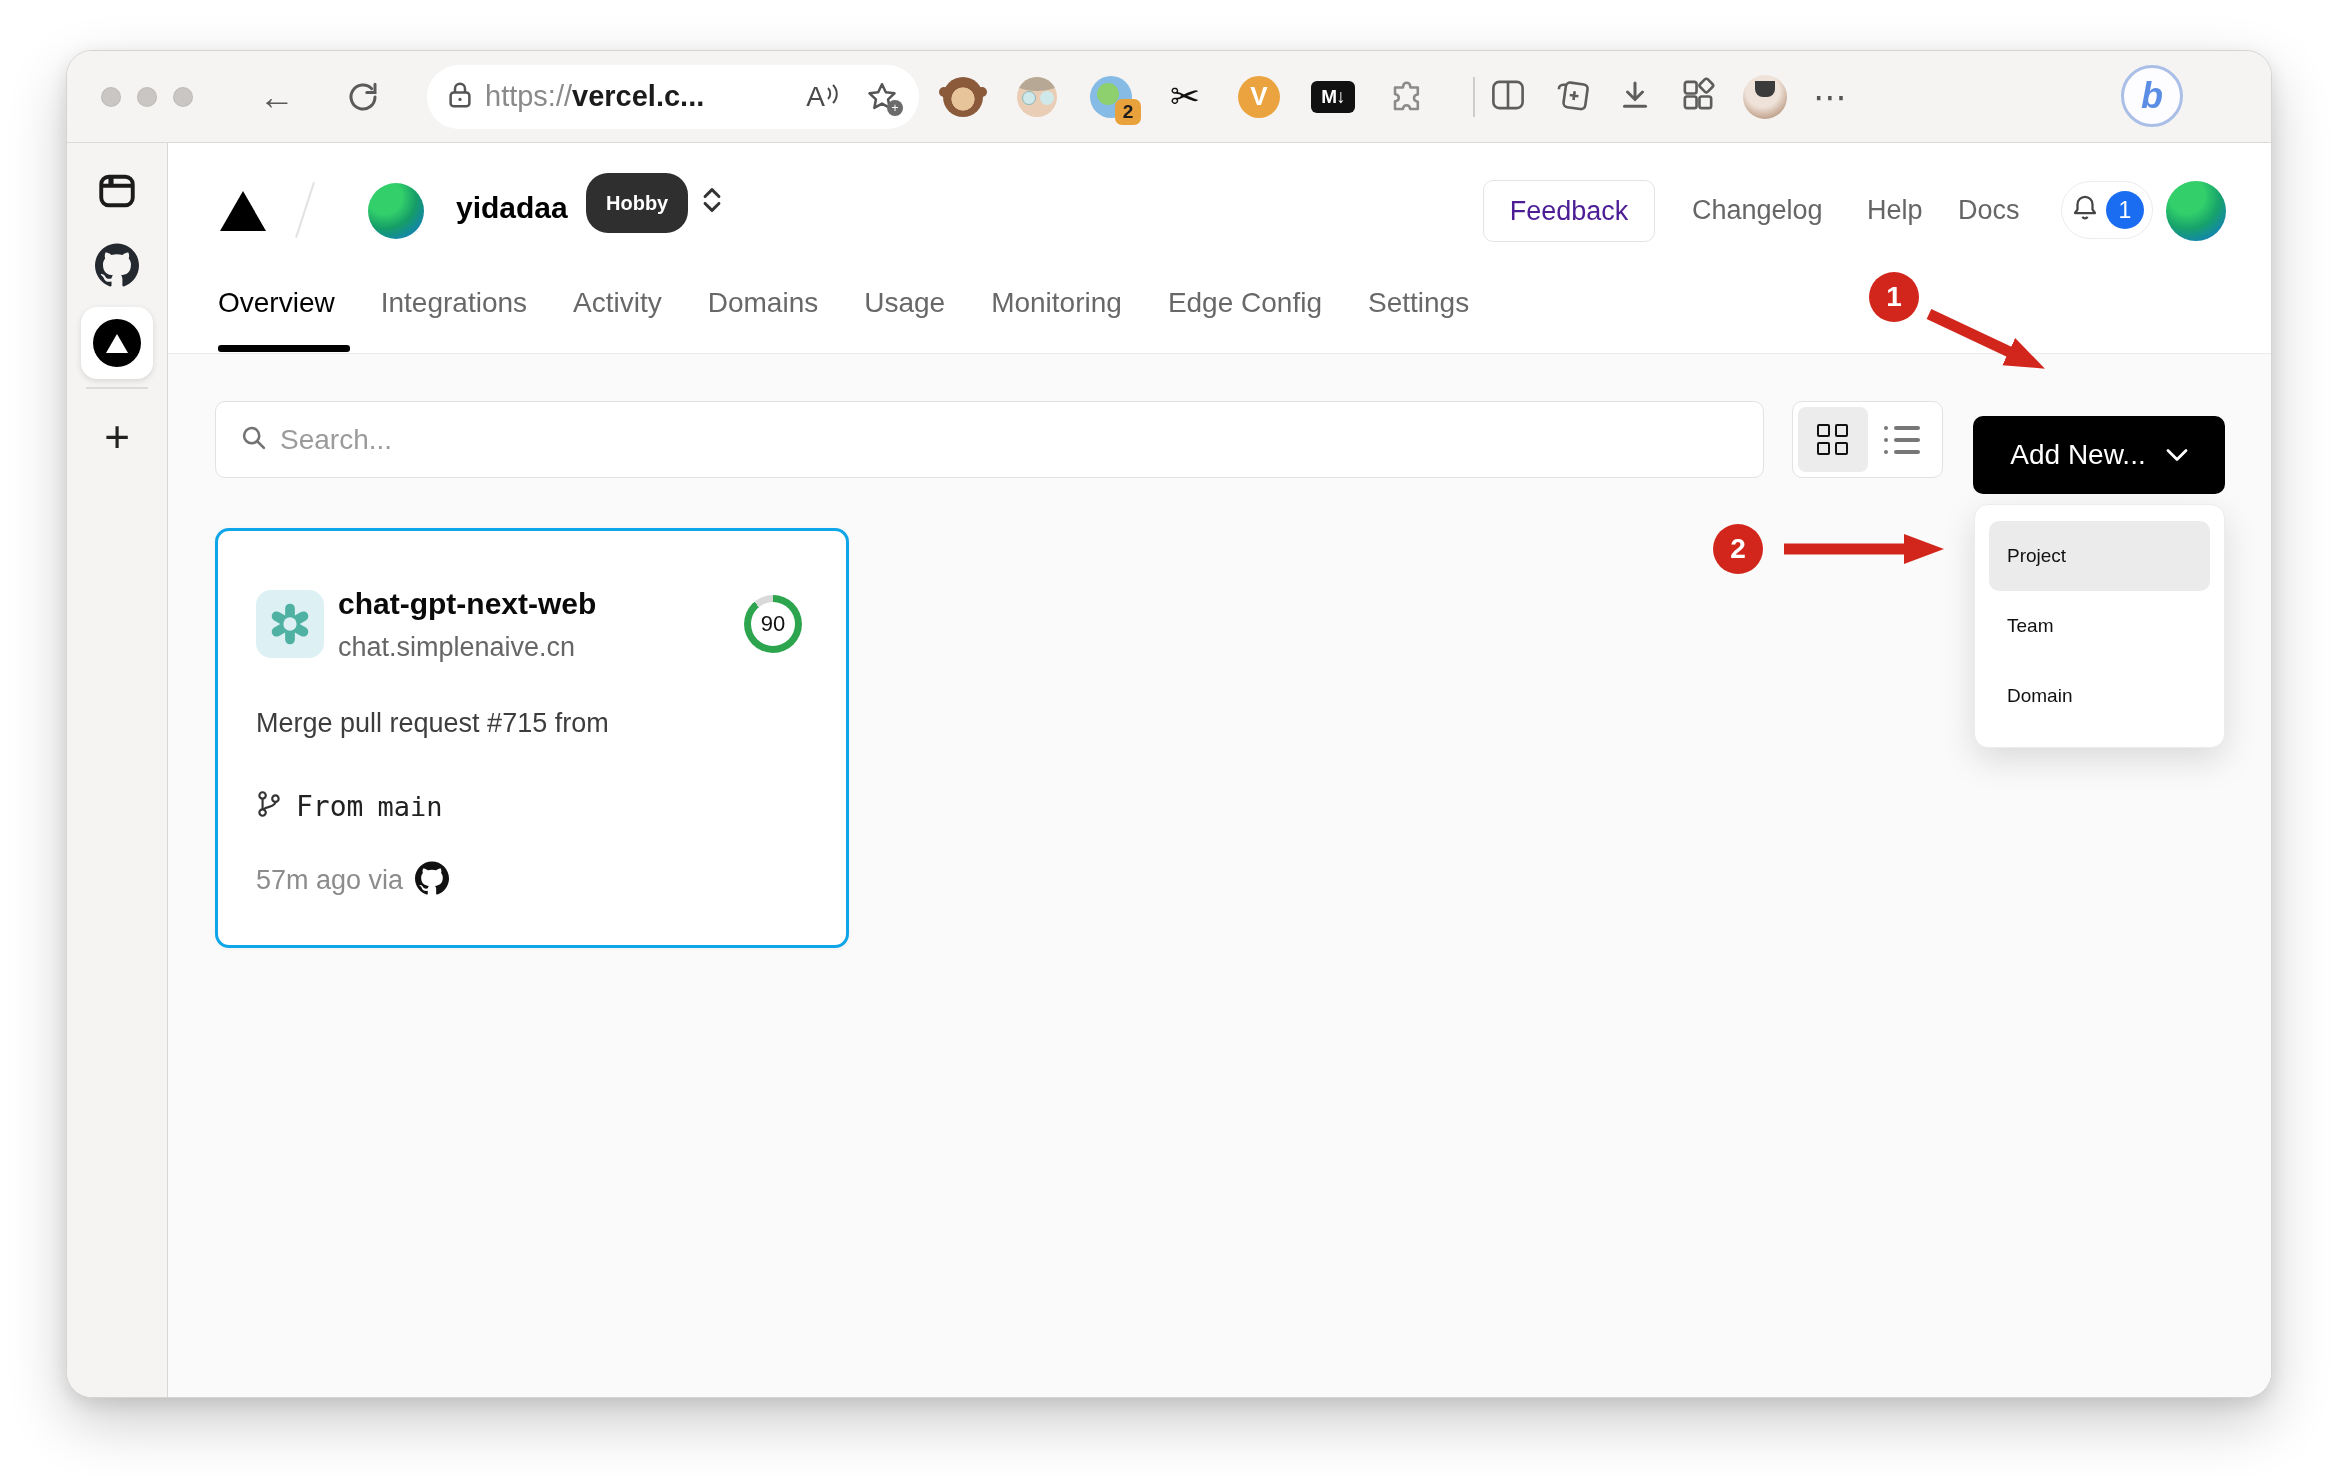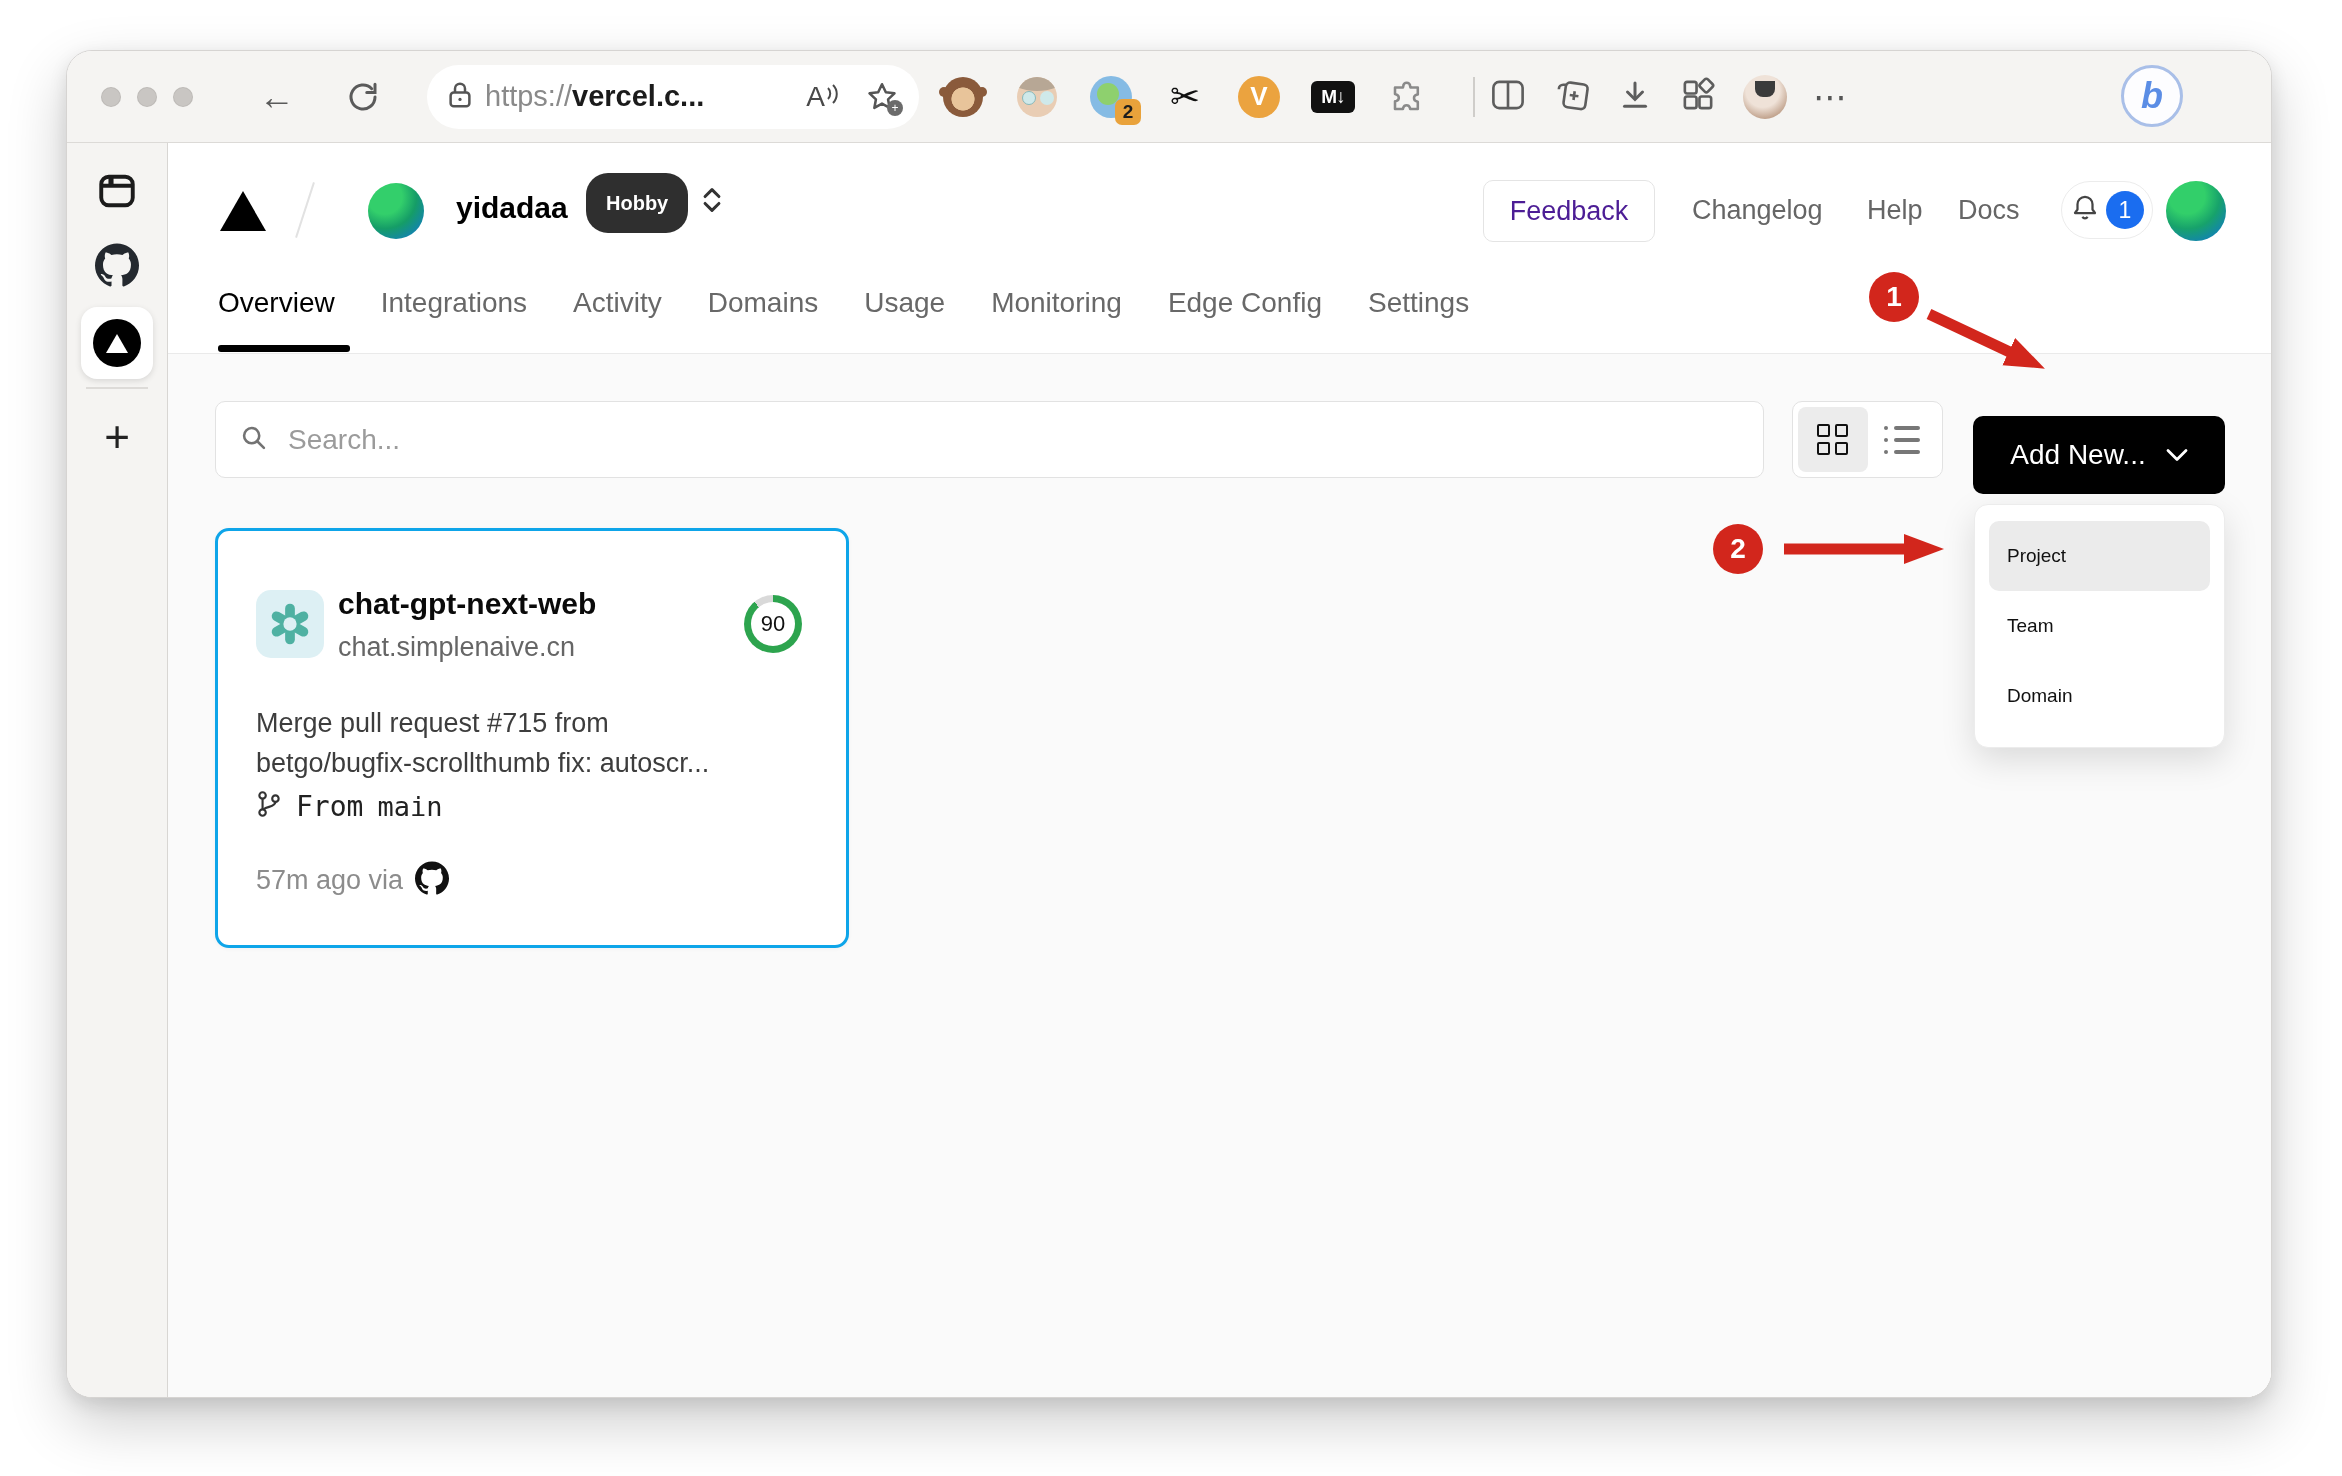--- a/index.html
+++ b/index.html
@@ -90,21 +90,21 @@
   .user-ava { position:absolute; left:1998px; top:38px; width:60px; height:60px; border-radius:50%;
     background:radial-gradient(circle at 35% 25%, #32cf6a 0 30%, #17a26b 55%, #0f6fe0 100%); }
 
   .tabs { position:absolute; left:50px; top:142px; display:flex; gap:46px; font-size:28px; color:#686868; }
   .tab { padding:2px 0; }
   .tab.active { color:#000; font-weight:500; }
   .tab-underline { position:absolute; left:50px; top:202px; width:132px; height:7px; background:#000; border-radius:3px; }
 
   
   .search-box { position:absolute; left:47px; top:258px; width:1549px; height:77px; background:#fff;
-    border:1px solid #e2e2e2; border-radius:10px; display:flex; align-items:center; padding:0 24px; gap:20px; }
+    border:1px solid #e2e2e2; border-radius:10px; display:flex; align-items:center; padding:0 24px; gap:12px; }
   .search-box input { border:none; outline:none; flex:1; font-size:28px; color:#222; font-family:inherit; background:transparent; }
   .search-box input::placeholder { color:#9b9b9b; }
   .view-toggle { position:absolute; left:1624px; top:258px; width:151px; height:77px; background:#fff;
     border:1px solid #e2e2e2; border-radius:10px; display:flex; align-items:center; padding:5px; }
   .seg { flex:1; height:100%; display:flex; align-items:center; justify-content:center; border-radius:8px; }
   .seg.active { background:#ececec; }
   .grid-ico { display:grid; grid-template-columns:13px 13px; grid-template-rows:13px 13px; gap:5px; }
   .grid-ico i { border:2.5px solid #111; border-radius:2px; }
   .list-ico { display:flex; flex-direction:column; gap:8px; }
   .list-ico i { display:flex; align-items:center; gap:6px; }
@@ -371,21 +371,20 @@
             <circle r="7.5" fill="#ddf0f4"></circle>
           </svg>
         </span>
         <span class="proj-title">chat-gpt-next-web</span>
         <span class="proj-domain">chat.simplenaive.cn</span>
         <span class="ring">
           <span class="ring-inner">90</span>
         </span>
         <div class="commit">
           <div>Merge pull request #715 from</div>
-          <div>betgo/bugfix-scrollthumb fix: autoscr...</div>
         </div>
         <div class="branch-row">
           <span>
             <svg width="26" height="30" viewBox="0 0 24 28" fill="none" stroke="#333" stroke-width="2">
               <circle cx="6" cy="6" r="3"></circle>
                 <circle cx="6" cy="22" r="3"></circle>
                 <circle cx="18" cy="9" r="3"></circle>
               <path d="M6 9v10"></path>
                 <path d="M18 12c0 5-8 4-11 7"></path>
             </svg>

